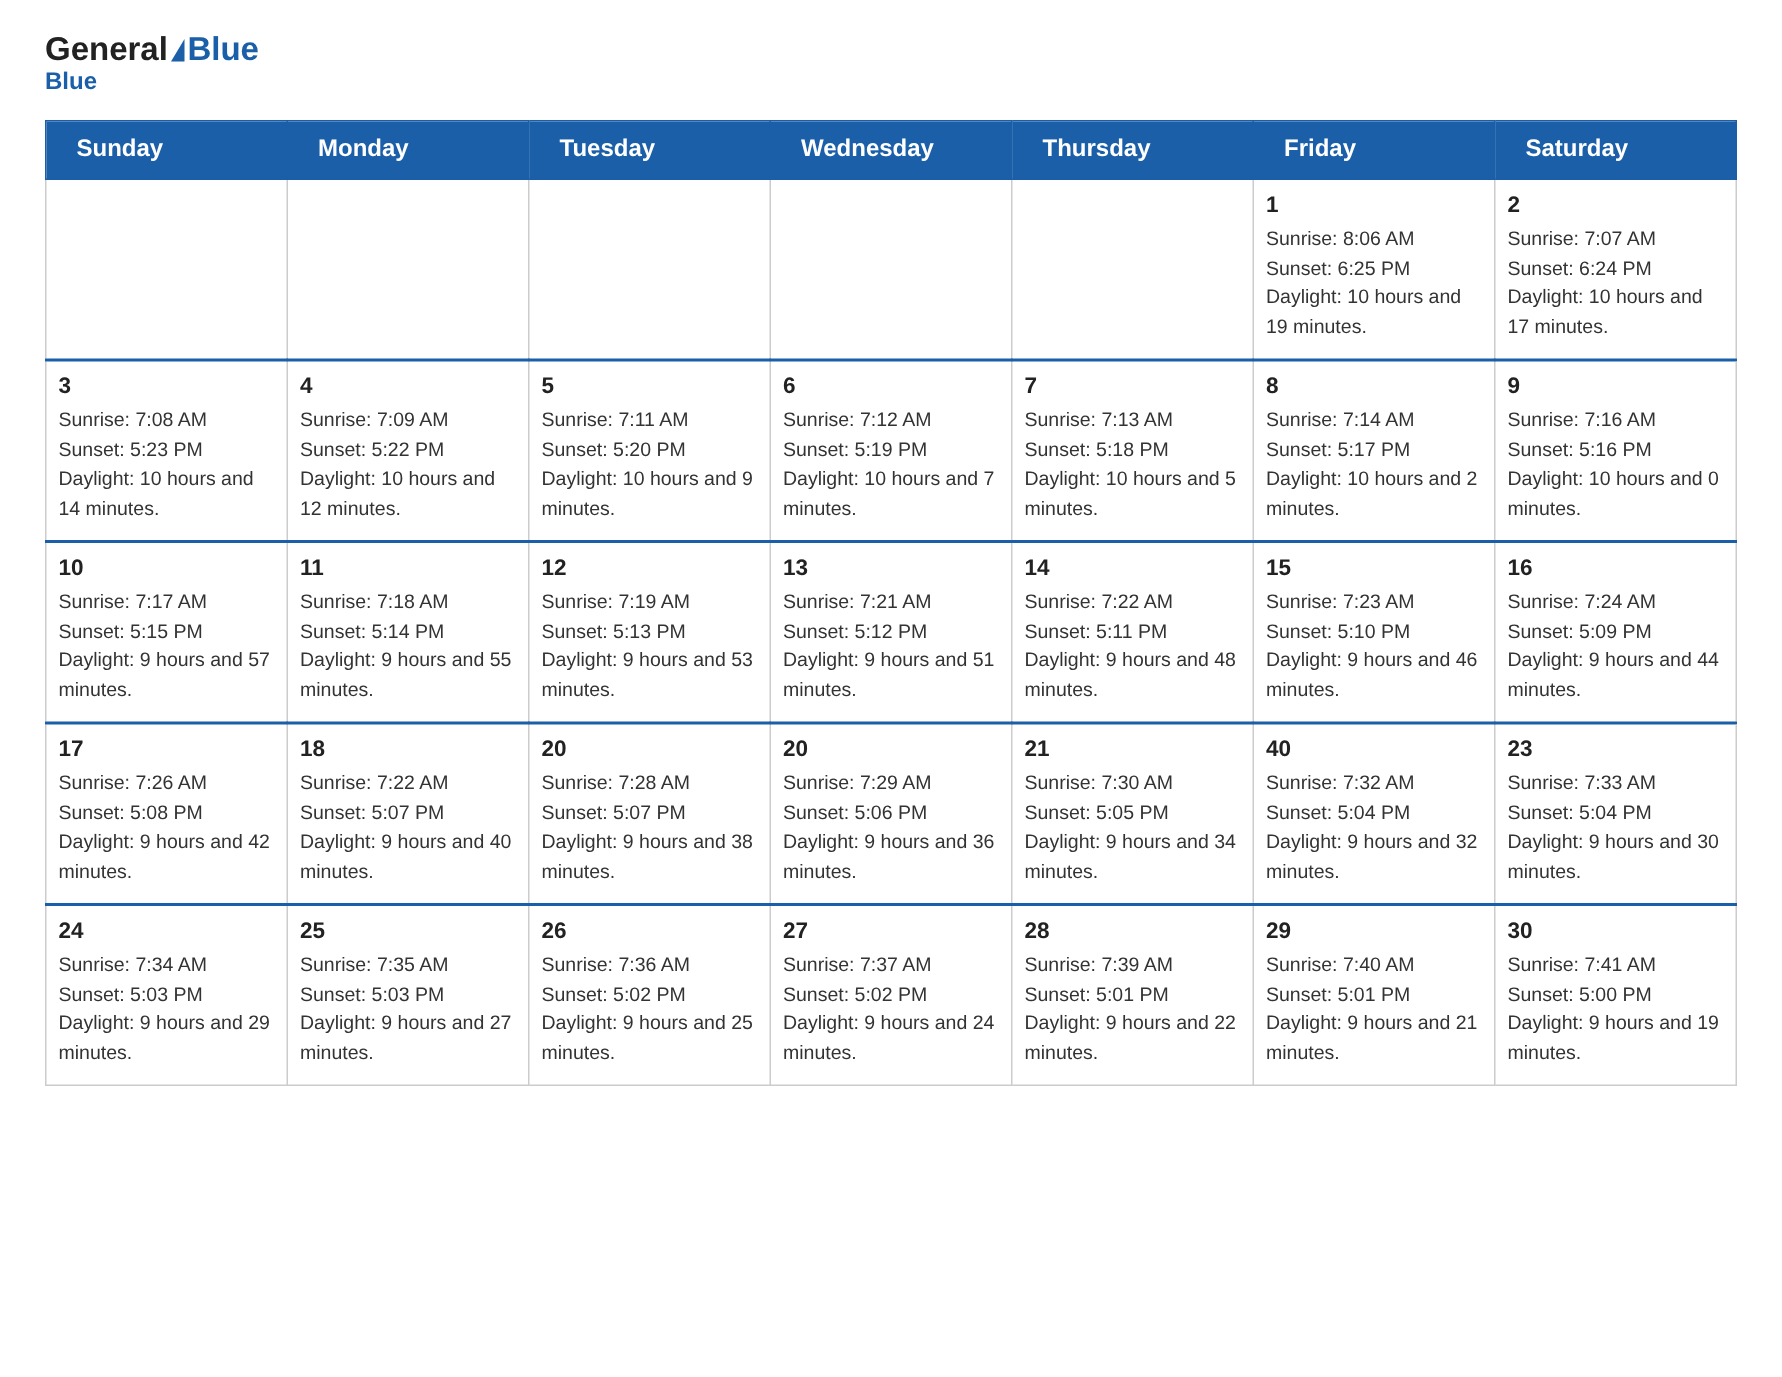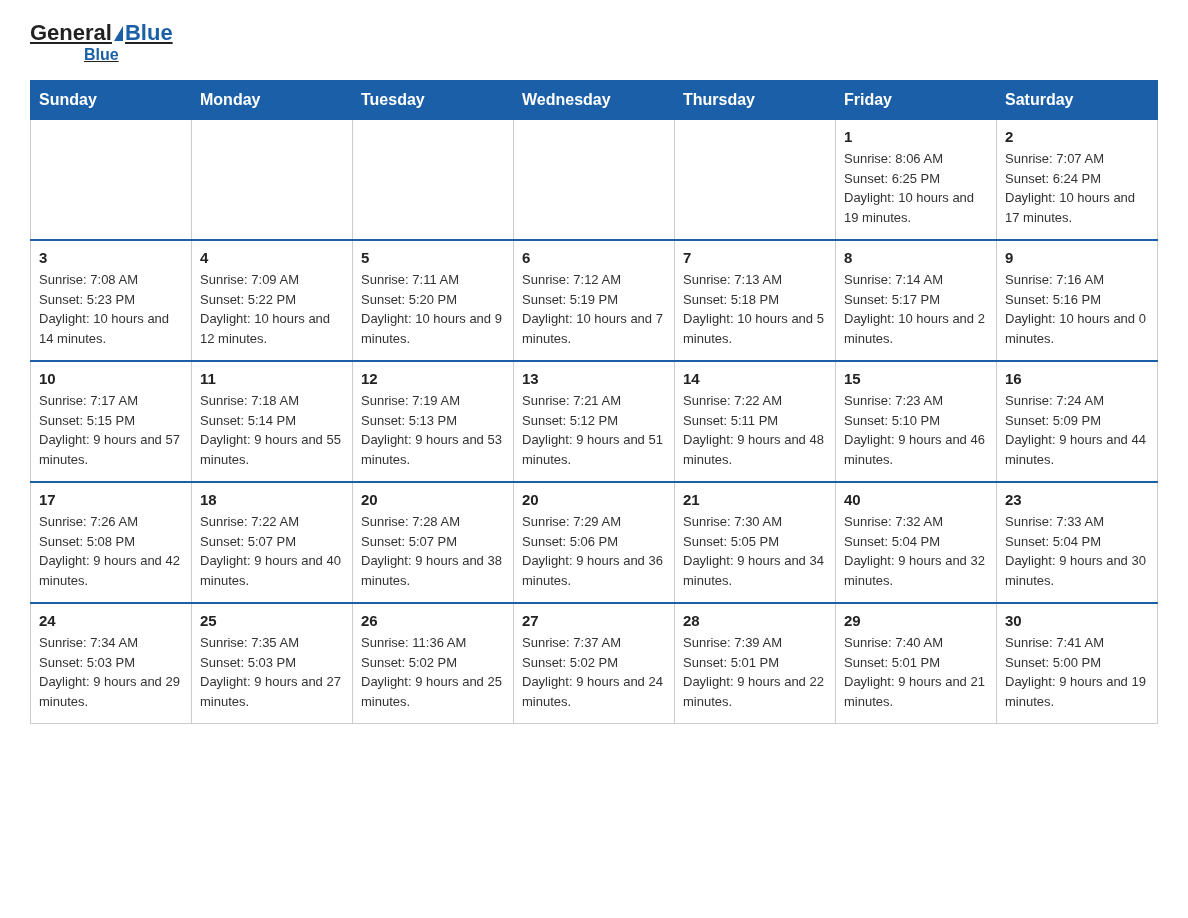--- a/index.html
+++ b/index.html
@@ -13,22 +13,21 @@
     }
     .header-area {
       display: flex;
       justify-content: space-between;
       align-items: flex-start;
       margin-bottom: 16px;
     }
     .logo {
       display: flex;
       flex-direction: column;
-      align-items: center;
-      text-decoration: underline;
+      align-items: flex-start;
     }
     .title-area {
       text-align: right;
     }
     .month-title {
       font-size: 48px;
       font-weight: bold;
       color: #222;
     }
     .location-title {
@@ -39,21 +38,21 @@
     .calendar {
       width: 100%;
       border-collapse: collapse;
       border: 1px solid #ccc;
     }
     .calendar thead tr th {
       background-color: #1a5fa8;
       color: #fff;
       font-size: 16px;
       font-weight: bold;
-      padding: 10px 8px;
+      padding: 10px 20px;
       text-align: left;
       border: 1px solid #1a5fa8;
     }
     .calendar tbody tr td {
       vertical-align: top;
       padding: 8px 8px 12px 8px;
       border: 1px solid #ccc;
       font-size: 13px;
       color: #333;
       width: 14.28%;
@@ -267,21 +266,21 @@
 Daylight: 9 hours and 29 minutes.</div>
         </td>
         <td>
           <div class="day-number">25</div>
           <div class="day-info">Sunrise: 7:35 AM
 Sunset: 5:03 PM
 Daylight: 9 hours and 27 minutes.</div>
         </td>
         <td>
           <div class="day-number">26</div>
-          <div class="day-info">Sunrise: 11:36 AM
+          <div class="day-info">Sunrise: 7:36 AM
 Sunset: 5:02 PM
 Daylight: 9 hours and 25 minutes.</div>
         </td>
         <td>
           <div class="day-number">27</div>
           <div class="day-info">Sunrise: 7:37 AM
 Sunset: 5:02 PM
 Daylight: 9 hours and 24 minutes.</div>
         </td>
         <td>

